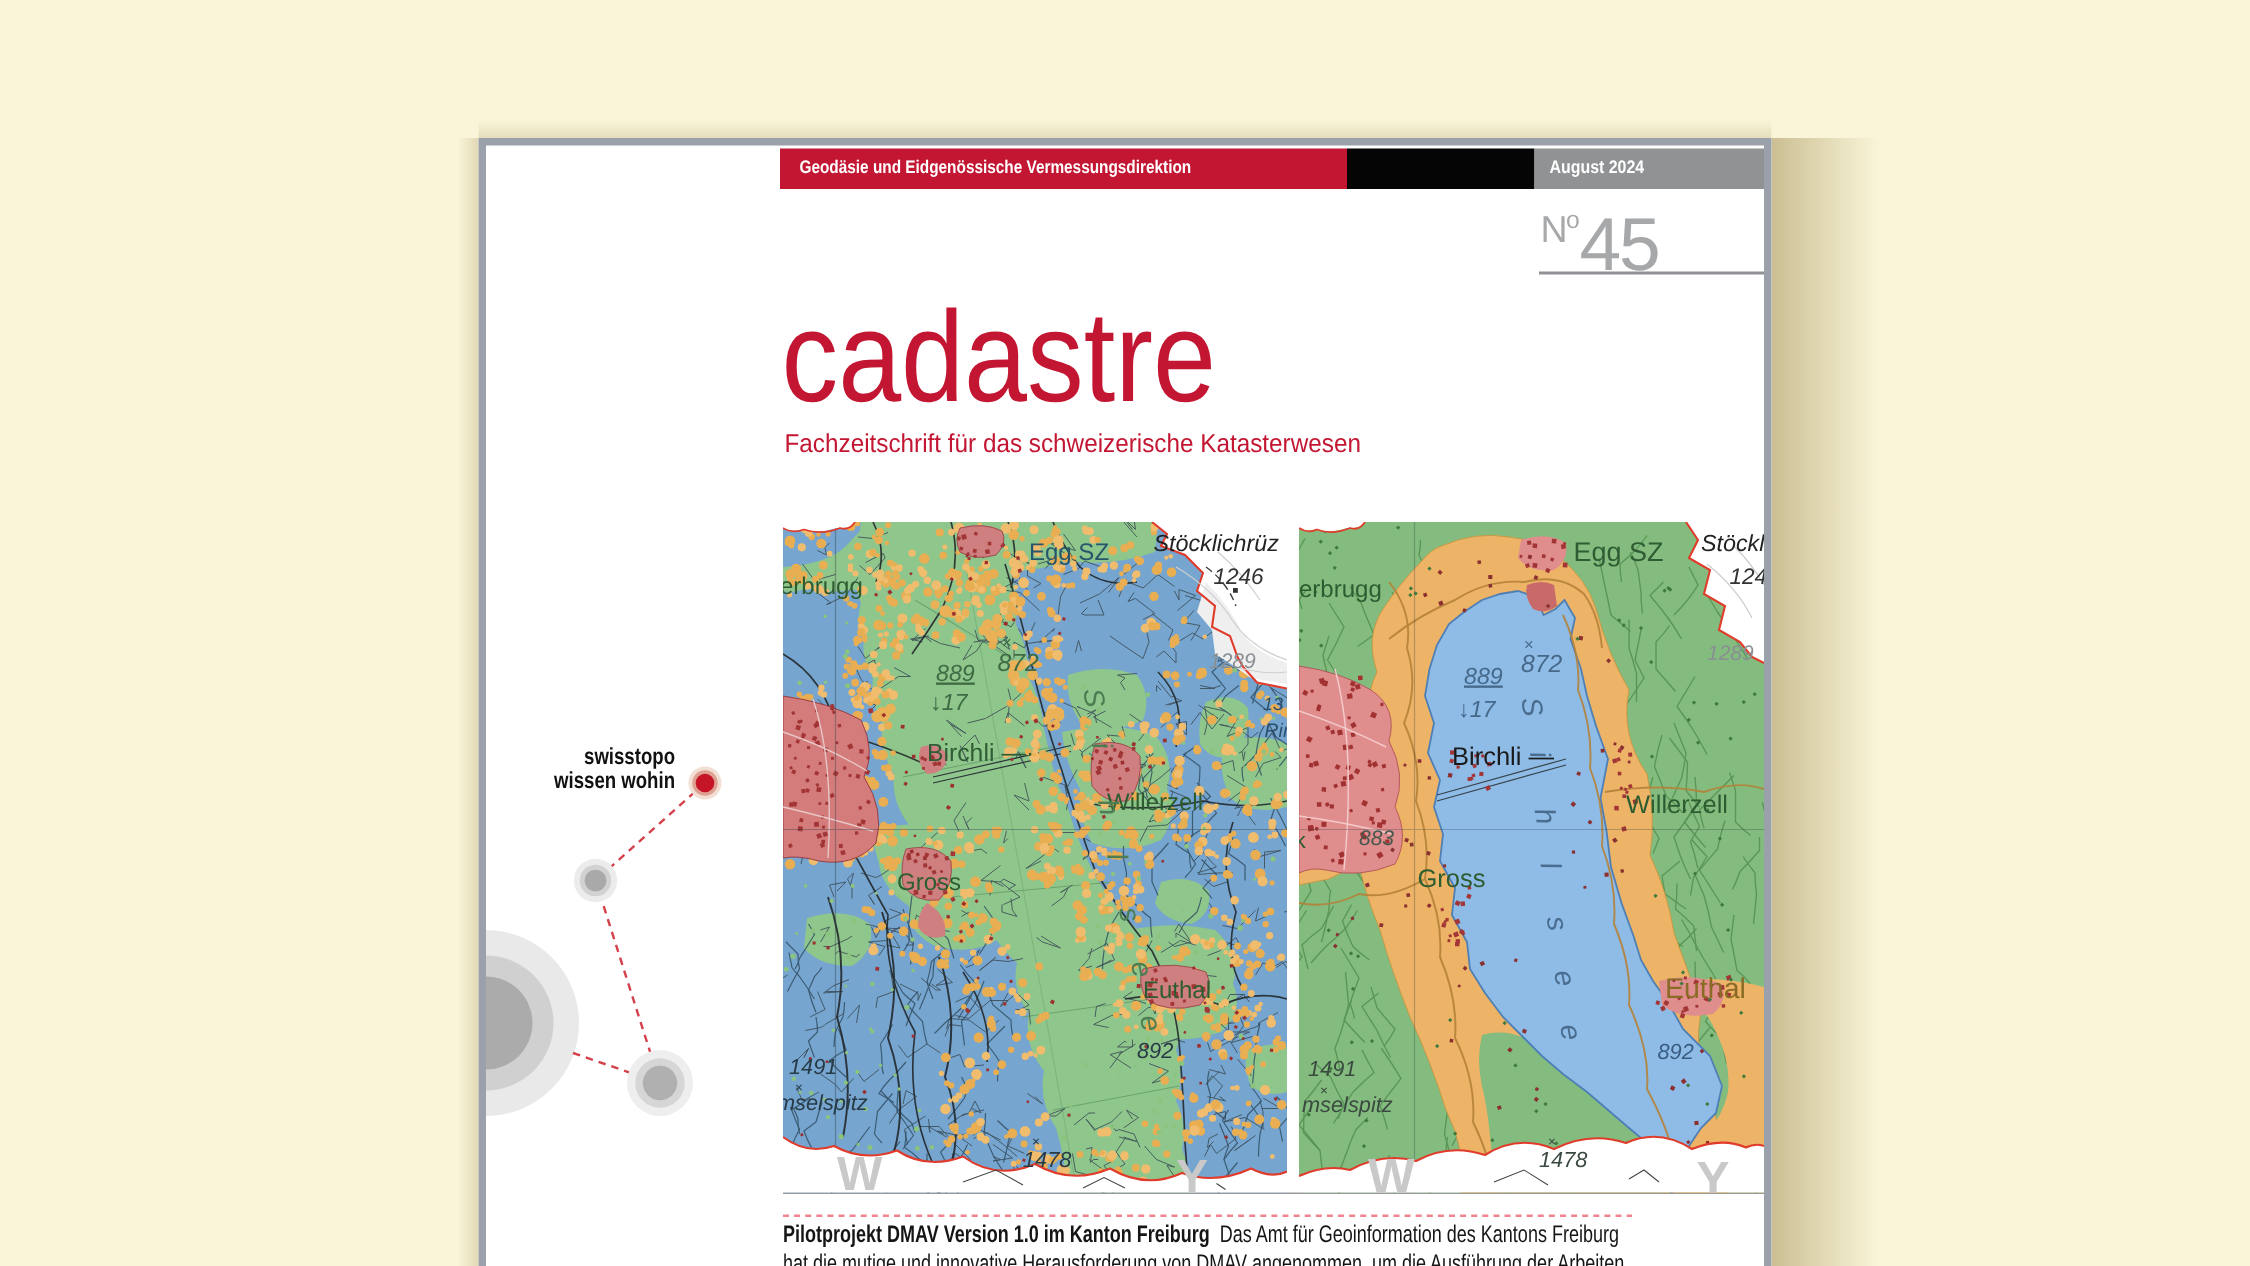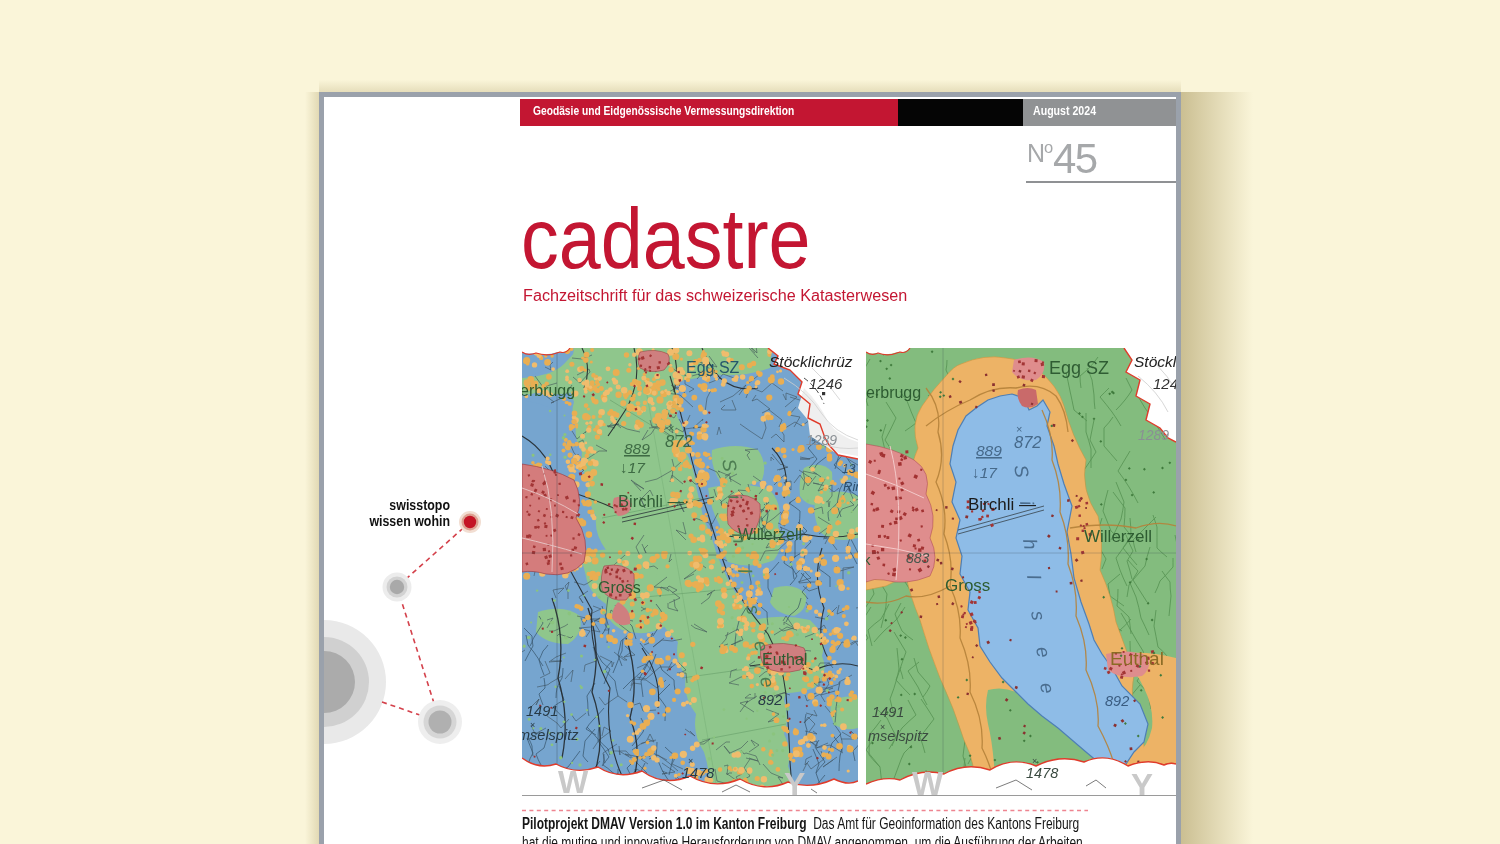--- a/index.html
+++ b/index.html
@@ -24,21 +24,21 @@
 <div class="abs" style="left:533px;top:104px;width:400px;color:#fff;font-size:12.2px;font-weight:bold;transform:scaleX(0.84);transform-origin:0 0;white-space:nowrap;">Geodäsie und Eidgenössische Vermessungsdirektion</div>
 
 <div class="abs" style="left:898px;top:99px;width:125px;height:27px;background:#050505;"></div>
 
 <div class="abs" style="left:1023px;top:99px;width:153px;height:27px;background:#909294;"></div>
 
 <div class="abs" style="left:1033px;top:104px;color:#fff;font-size:12.2px;font-weight:bold;transform:scaleX(0.87);transform-origin:0 0;white-space:nowrap;">August 2024</div>
 
 <div class="abs" style="left:1027px;top:140.8px;color:#a6a8aa;font-size:25px;line-height:1;">N</div>
 <div class="abs" style="left:1044px;top:139px;color:#a6a8aa;font-size:16.5px;line-height:1;">o</div>
-<div class="abs" style="left:1053px;top:137.9px;color:#a6a8aa;font-size:42px;line-height:1;letter-spacing:-1.5px;">45</div>
+<div class="abs" style="left:1053px;top:137.9px;color:#a6a8aa;font-size:50px;line-height:1;letter-spacing:-1.5px;">45</div>
 
 <div class="abs" style="left:1026px;top:181px;width:150px;height:2px;background:#8f9194;"></div>
 
 <div class="abs" style="left:521px;top:195px;font-size:86px;color:#c31632;transform:scaleX(0.878);transform-origin:0 0;white-space:nowrap;line-height:1;">cadastre</div>
 
 <div class="abs" style="left:523px;top:287px;font-size:17.3px;color:#c31632;transform:scaleX(0.937);transform-origin:0 0;white-space:nowrap;line-height:1;">Fachzeitschrift für das schweizerische Katasterwesen</div>
 
 <div class="abs" style="left:330px;top:497px;width:120px;text-align:right;font-size:15.5px;font-weight:bold;color:#111;line-height:16px;transform:scaleX(0.8);transform-origin:100% 0;">swisstopo<br>wissen wohin</div>
 
 <svg class="abs" style="left:324px;top:480px;" width="164" height="280" viewBox="0 0 164 280">

